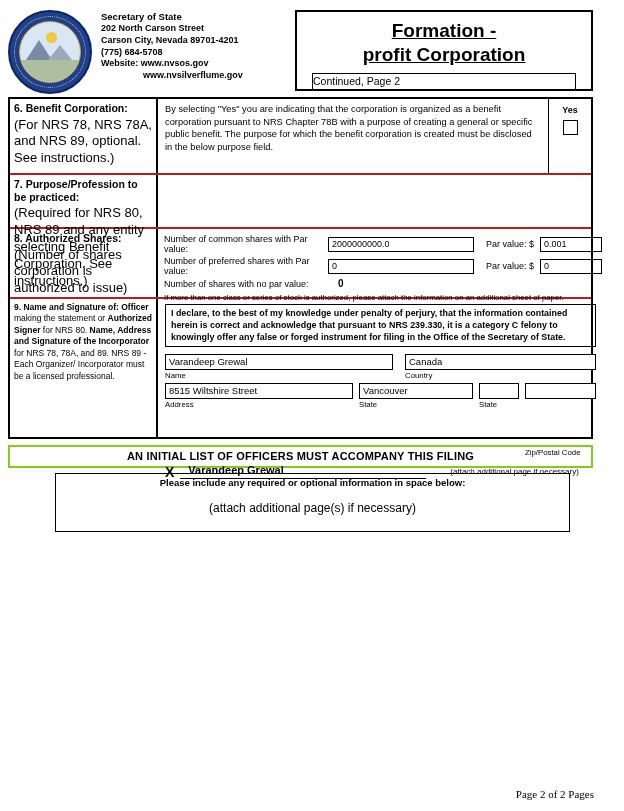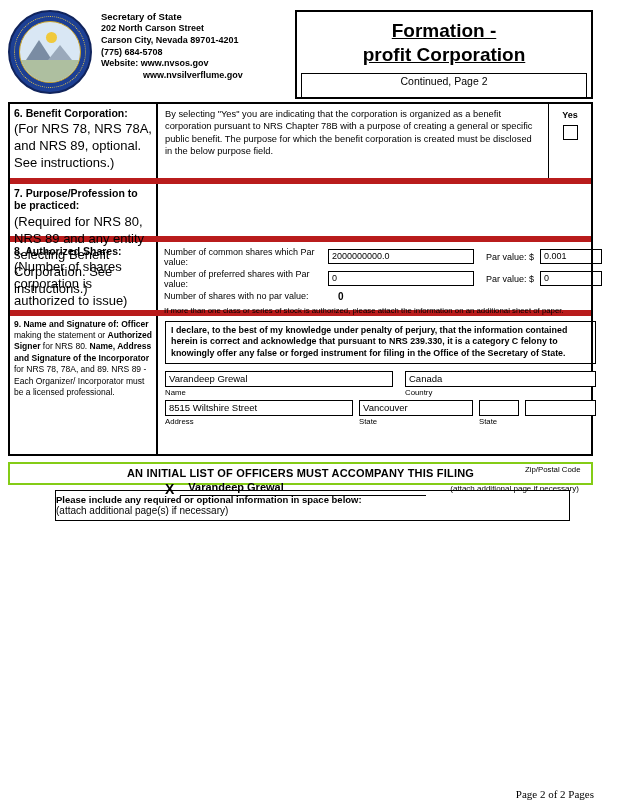--- a/index.html
+++ b/index.html
@@ -19,26 +19,26 @@
   .m2{left:28px;top:23px;border-width:0 12px 15px 12px;border-color:transparent transparent #9aa9bb transparent;}
   .seal-base{position:absolute;left:0;right:0;top:38px;height:24px;background:#aebfa0;}
   .agency{margin-left:9px;line-height:1.3;padding-top:1px;}
   .agency .name{font-size:11px;font-weight:bold;}
   .agency .role{font-size:9.5px;font-weight:bold;}
   .agency .line{font-size:9px;font-weight:bold;}
   .agency .url2{margin-left:42px;}
   .title-box{width:294px;border:2px solid #000;}
   .title-main{padding:7px 0 4px;text-align:center;font-size:19px;font-weight:bold;line-height:1.25;}
   .title-main span{text-decoration:underline;text-align:right;}
-  .title-sub{margin:2px 4px 0;border:1.5px solid #000;border-bottom:none;text-align:center;
-             font-size:10.5px;padding:1px 0 10px;}
+  .title-sub{margin:2px 15px 0;border:1.5px solid #000;border-bottom:none;
+             font-size:10.5px;padding:1px 0 2px;}
 
   
   .form-table{margin:3px 31px 0 8px;border:2px solid #000;}
-  .frow{display:flex;border-bottom:6px solid #b91c1c;}
+  .frow{display:flex;border-bottom:2px solid #b91c1c;}
   .frow:last-child{border-bottom:none;}
   .label-cell{width:138px;min-width:138px;border-right:2px solid #000;padding:3px 4px 2px;}
   .sec-title{font-size:10.5px;font-weight:bold;line-height:1.2;}
   .sec-sub{font-size:13px;line-height:1.3;margin-top:2px;}
   .content-cell{flex:1;}
 
   .s6{height:74px;}
   .para-cell{flex:1;padding:4px 7px;font-size:9.3px;line-height:1.35;border-right:1.5px solid #000;}
   .yes-cell{width:42px;text-align:center;padding-top:6px;}
   .yes-label{font-size:9px;font-weight:bold;}
@@ -76,23 +76,23 @@
   .g-zip{width:71px;gap:48px;}
   .sig-row{display:flex;align-items:flex-end;margin-top:7px;}
   .x-mark{font-weight:bold;font-size:14px;line-height:1;}
   .sig-line{border-bottom:1.5px solid #000;width:238px;margin-left:6px;font-weight:bold;
             font-size:11px;padding:0 0 2px 8px;}
   .attach-note{font-size:8px;margin-left:24px;padding-bottom:3px;}
 
   
   .banner{margin:6px 31px 0 8px;border:2px solid #84cc16;text-align:center;font-weight:bold;
           font-size:11px;padding:3px 0 4px;letter-spacing:0.2px;}
-  .info-box{margin:5px 54px 0 55px;border:1.5px solid #000;padding:3px 0 4px;}
+  .info-box{margin:5px 54px 0 55px;border:1.5px solid #000;text-align:center;padding:3px 0 16px;}
   .info-line1{font-size:9.5px;font-weight:bold;}
-  .info-line2{font-size:10px;margin-top:0;}
+  .info-line2{font-size:12px;margin-top:13px;}
   .footer{position:absolute;bottom:11px;right:30px;font-family:"Liberation Serif","DejaVu Serif",serif;
           font-size:11px;}
 </style>
 </head>
 <body>
 
 <div class="page">
 
   <div class="header">
     <div class="header-left">
@@ -144,21 +144,21 @@
       <div class="content-cell"></div>
     </div>
 
     <div class="frow s8">
       <div class="label-cell">
         <div class="sec-title">8. Authorized Shares:</div>
         <div class="sec-sub">(Number of shares corporation is authorized to issue)</div>
       </div>
       <div class="content-cell s8-content">
         <div class="share-row">
-          <span class="share-label">Number of common shares which Par value:</span>
+          <span class="share-label">Number of common shares with Par value:</span>
           <span class="share-input">2000000000.0</span>
           <span class="par-label">Par value: $</span>
           <span class="par-input">0.001</span>
         </div>
         <div class="share-row">
           <span class="share-label">Number of preferred shares with Par value:</span>
           <span class="share-input">0</span>
           <span class="par-label">Par value: $</span>
           <span class="par-input">0</span>
         </div>

